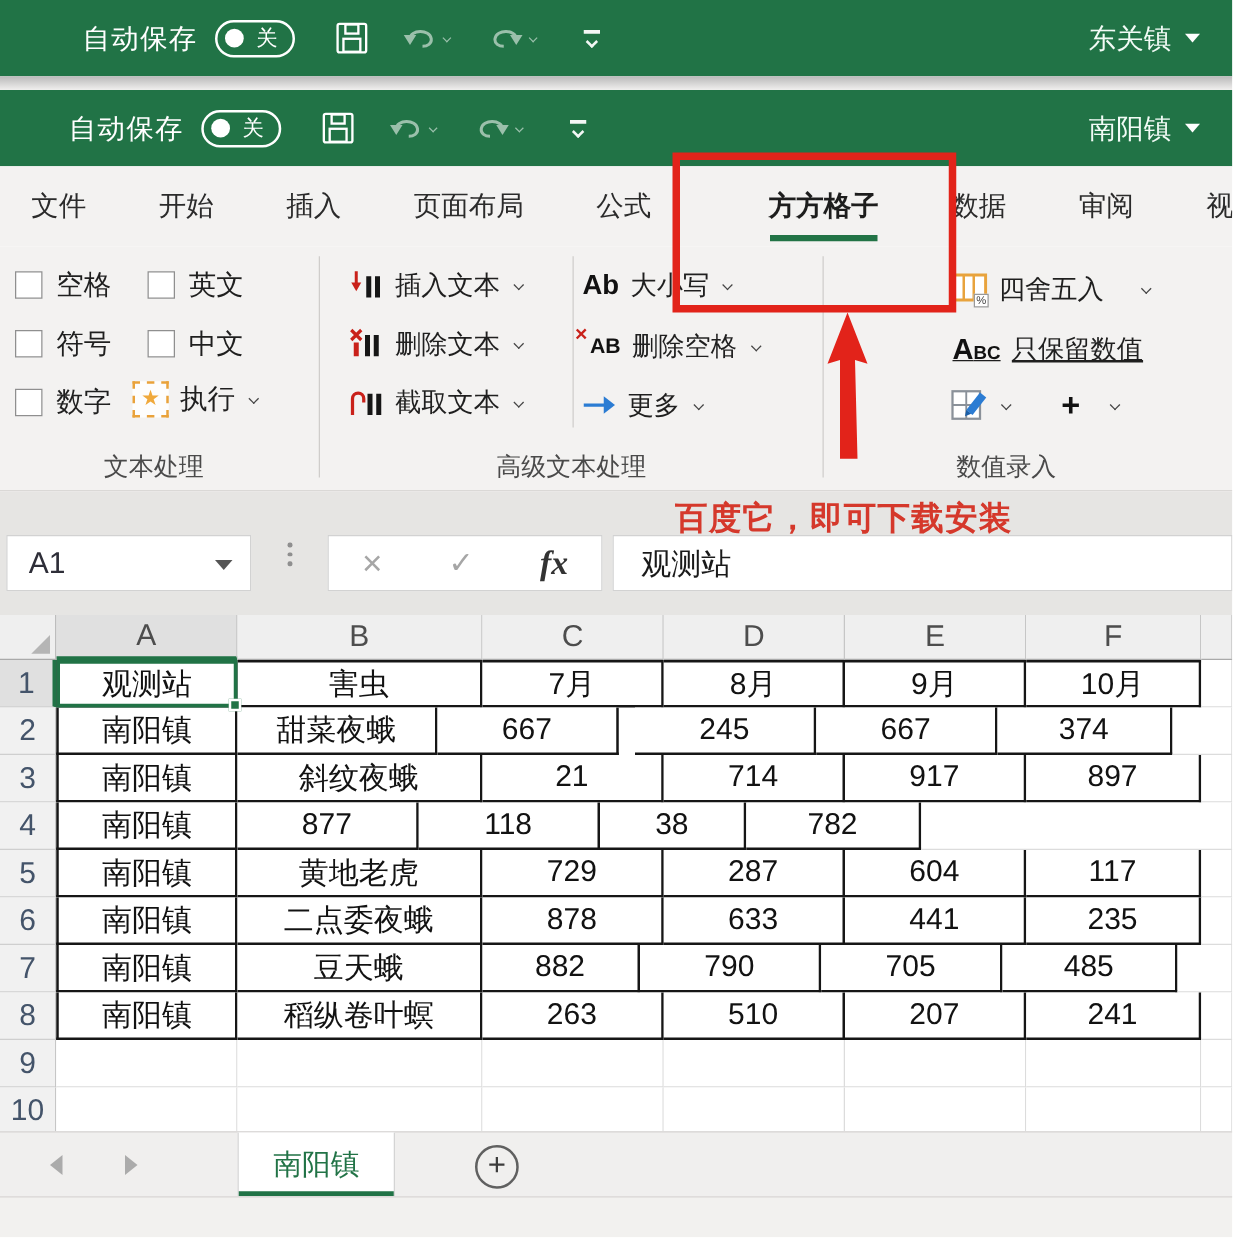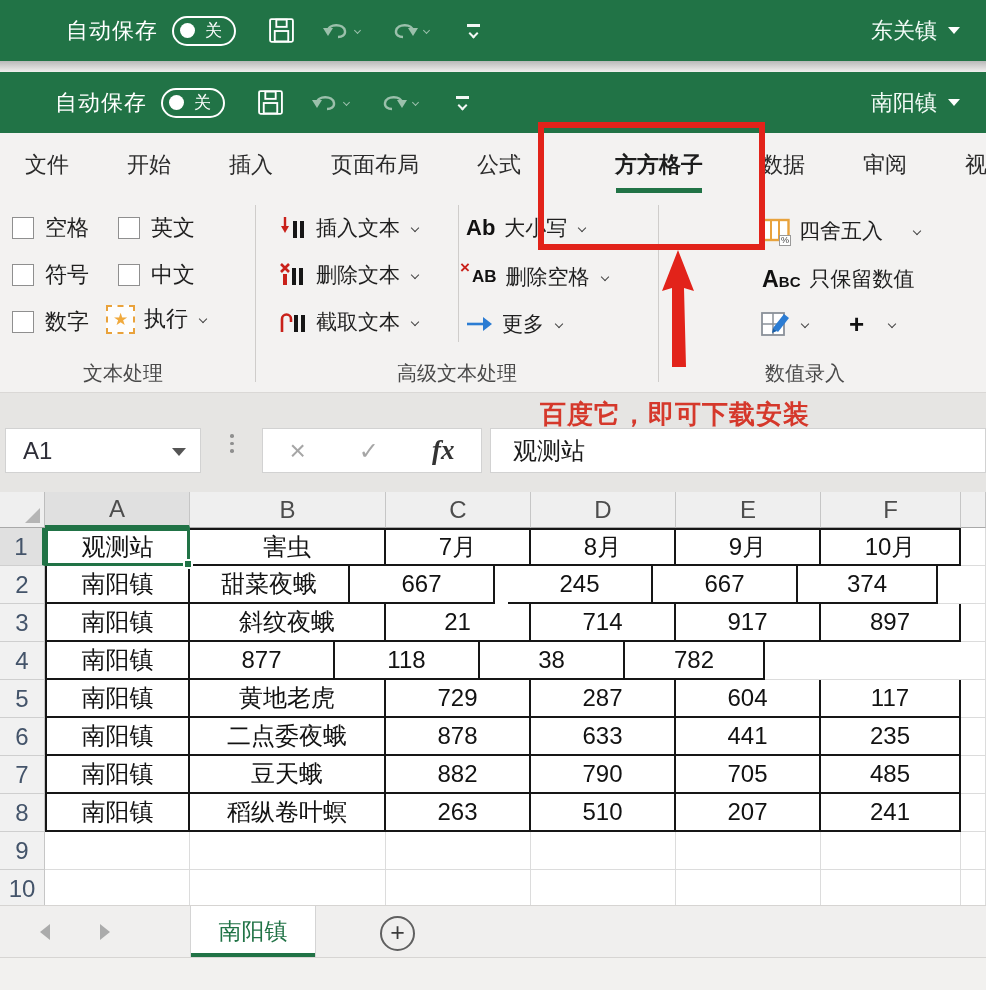--- a/index.html
+++ b/index.html
@@ -291,21 +291,21 @@
         <svg width="28" height="28" viewBox="0 0 28 28">
             <rect x="1.5" y="3" width="25" height="20" fill="#fff" stroke="#e8a33d" stroke-width="2.4"></rect>
             <line x1="9" y1="3" x2="9" y2="23" stroke="#e8a33d" stroke-width="2"></line>
             <line x1="17" y1="3" x2="17" y2="23" stroke="#e8a33d" stroke-width="2"></line>
           </svg>
         <span class="ov">%</span>
       </span>
       <span>四舍五入</span>
       <span class="chev-d" style="margin-left:22px"></span>
     </div>
-    <div class="rbtn" style="left:762px; top:68px;">
+    <div class="rbtn" style="left:762px; top:68px;text-decoration:underline;">
       <span class="abc">ABC</span>
       <span>只保留数值</span>
     </div>
     <div class="rbtn" style="left:760px; top:112px;">
       <svg width="30" height="30" viewBox="0 0 30 30">
           <rect x="2" y="4" width="22" height="22" fill="#fff" stroke="#8a9199" stroke-width="1.8"></rect>
           <line x1="2" y1="15" x2="24" y2="15" stroke="#8a9199" stroke-width="1.5"></line>
           <line x1="13" y1="4" x2="13" y2="26" stroke="#8a9199" stroke-width="1.5"></line>
           <polygon points="13,19 24,5 29,9 18,23" fill="#2b7cd3"></polygon>
           <polygon points="12,24 13,19 17,22" fill="#1a5fa8"></polygon>
@@ -386,21 +386,21 @@
           <div class="cell tb" style="width: 145px;">714</div>
           <div class="cell tb" style="width: 145px;">917</div>
           <div class="cell tb" style="width: 140px;">897</div>
           <div class="cell lg" style="flex: 1 1 0%;"></div>
         </div>
         <div class="drow">
           <div class="rnum">4</div>
           <div class="cell tb fc" style="width: 145px;">南阳镇</div>
           <div class="cell tb" style="width: 145px;">877</div>
           <div class="cell tb" style="width: 145px;">118</div>
-          <div class="cell tb" style="width: 145px;">38</div>
+          <div class="cell tb" style="width: 117px;">38</div>
           <div class="cell tb" style="width: 140px;">782</div>
           <div class="cell lg" style="flex: 1 1 0%;"></div>
         </div>
         <div class="drow">
           <div class="rnum">5</div>
           <div class="cell tb fc" style="width: 145px;">南阳镇</div>
           <div class="cell tb" style="width: 196px;">黄地老虎</div>
           <div class="cell tb" style="width: 145px;">729</div>
           <div class="cell tb" style="width: 145px;">287</div>
           <div class="cell tb" style="width: 145px;">604</div>
@@ -414,21 +414,21 @@
           <div class="cell tb" style="width: 145px;">878</div>
           <div class="cell tb" style="width: 145px;">633</div>
           <div class="cell tb" style="width: 145px;">441</div>
           <div class="cell tb" style="width: 140px;">235</div>
           <div class="cell lg" style="flex: 1 1 0%;"></div>
         </div>
         <div class="drow">
           <div class="rnum">7</div>
           <div class="cell tb fc" style="width: 145px;">南阳镇</div>
           <div class="cell tb" style="width: 196px;">豆天蛾</div>
-          <div class="cell tb" style="width: 145px; text-align: right;">882</div>
+          <div class="cell tb" style="width: 126px; text-align: right;">882</div>
           <div class="cell tb" style="width: 145px;">790</div>
           <div class="cell tb" style="width: 145px;">705</div>
           <div class="cell tb" style="width: 140px;">485</div>
           <div class="cell lg" style="flex: 1 1 0%;"></div>
         </div>
         <div class="drow">
           <div class="rnum">8</div>
           <div class="cell tb fc" style="width: 145px;">南阳镇</div>
           <div class="cell tb" style="width: 196px;">稻纵卷叶螟</div>
           <div class="cell tb" style="width: 145px;">263</div>

